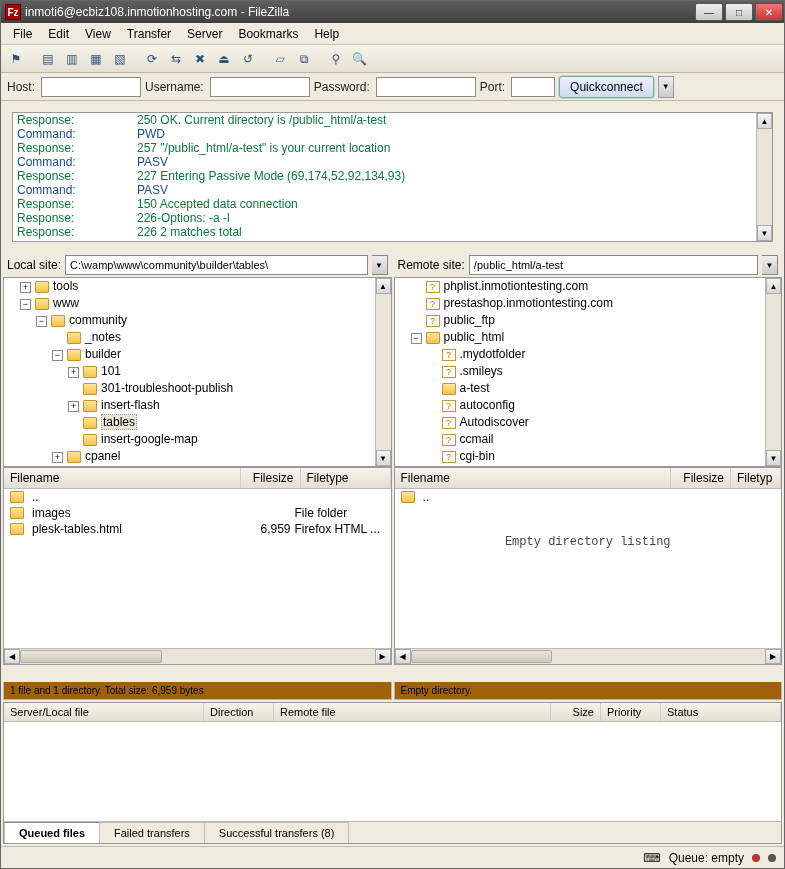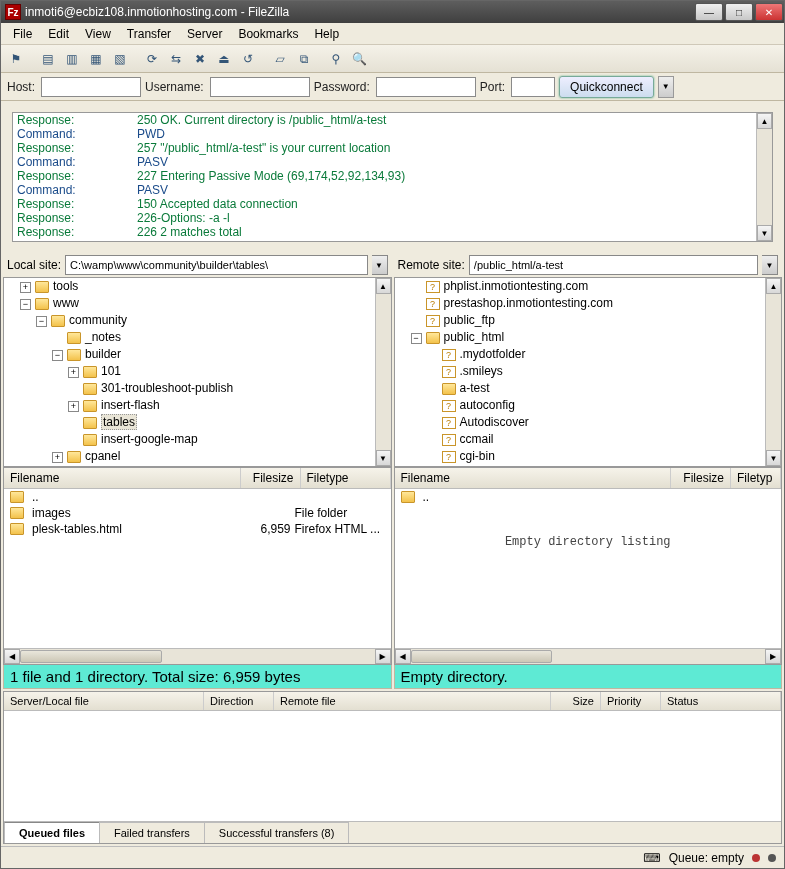--- a/index.html
+++ b/index.html
@@ -51,21 +51,21 @@
   .lhdr { display:flex; background:linear-gradient(#f6f3ea,#e3dfd1); border-bottom:1px solid #bbb; font-size:11px;}
   .lhdr div { padding:3px 6px; border-right:1px solid #ccc; overflow:hidden; white-space:nowrap;}
   .lbody { flex:1; overflow:auto; font-size:11px;}
   .lrow { display:flex; padding:1px 6px; align-items:center; gap:4px;}
   .lrow .i{width:14px;height:12px;}
   .hscroll{height:16px;background:#e8e4d8;border-top:1px solid #bbb;display:flex;}
   .hscroll .arrow{width:16px;background:linear-gradient(#f5f5f5,#d8d8d8);border:1px solid #aaa;display:flex;align-items:center;justify-content:center;font-size:8px;}
   .hscroll .track{flex:1;position:relative;}
   .hscroll .thumb{position:absolute;left:0;width:40%;top:1px;bottom:1px;background:linear-gradient(#e9e6db,#ccc7b6);border:1px solid #aaa;border-radius:2px;}
   
-  .listinfo{background:#5eead4;border:1px solid #bfb7a1;border-top:none;padding:3px 6px;font-size:15px;}
+  .listinfo{background:#a16207;border:1px solid #bfb7a1;border-top:none;padding:3px 6px;font-size:10px;margin-top:17px;}
   
   .queue { background:#fff; border:1px solid #999; margin:2px; flex:1; display:flex; flex-direction:column; }
   .queue .lhdr div{font-size:11px;}
   .tabs { display:flex; background:#efebde; border-top:1px solid #bbb;}
   .tab { padding:4px 14px; border:1px solid #bbb; border-bottom:none; margin-right:-1px; background:#efebde; font-size:11px;}
   .tab.active { background:#fff; font-weight:bold; border-top:1px solid #888;}
   
   .statusbar { height:22px; background:#efebde; border-top:1px solid #bbb; display:flex; align-items:center; justify-content:flex-end; padding:0 8px; gap:8px; font-size:11px;}
   .led { width:8px;height:8px;border-radius:50%;}
   .empty-msg { text-align:center; padding-top:30px; color:#444;font-family:Liberation Mono, monospace;}

